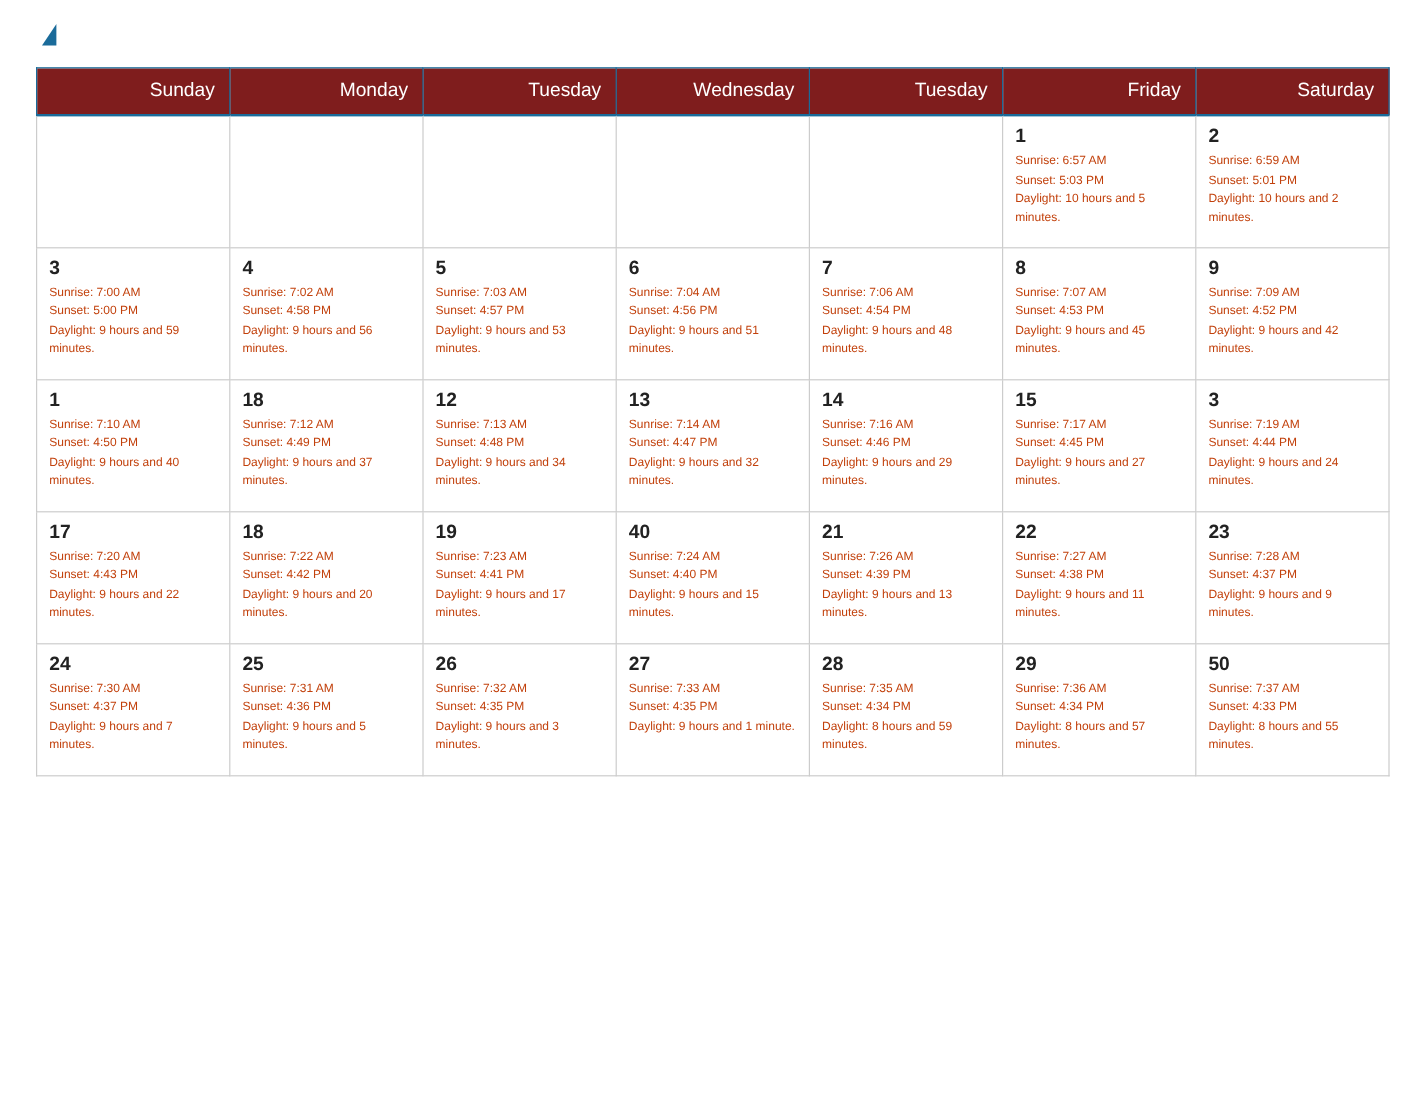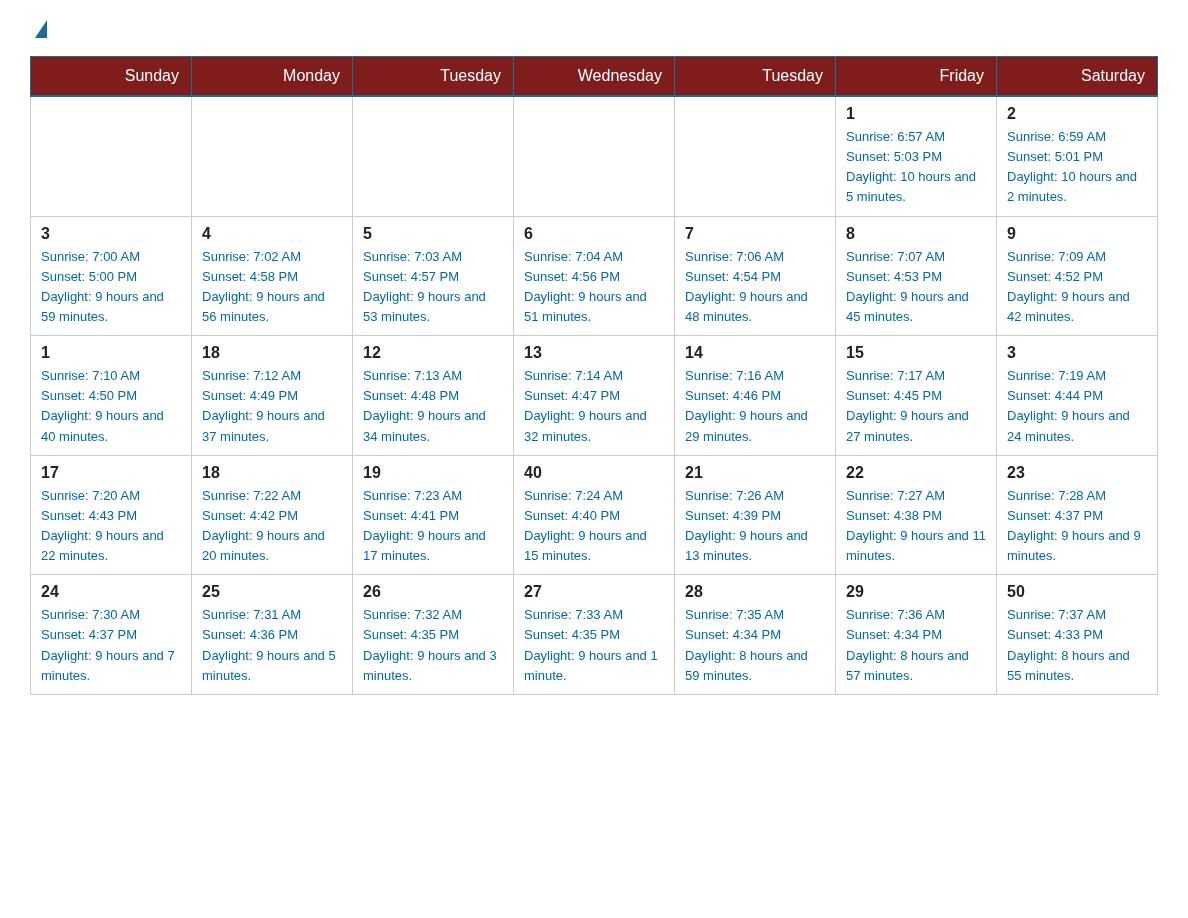--- a/index.html
+++ b/index.html
@@ -76,22 +76,22 @@
       background: #fff;
     }
     .day-num {
       font-size: 16px;
       font-weight: bold;
       color: #222;
       display: block;
       margin-bottom: 4px;
     }
     .day-info {
-      font-size: 13px;
-      color: #0369a1;
+      font-size: 10px;
+      color: #c2410c;
       line-height: 1.55;
     }
     tr:first-child td {
       border-top: 2px solid #1a6b9a;
     }
     tbody tr td {
       border-top: 2px solid #1a6b9a;
     }
     
     tbody tr:not(:first-child) td {

